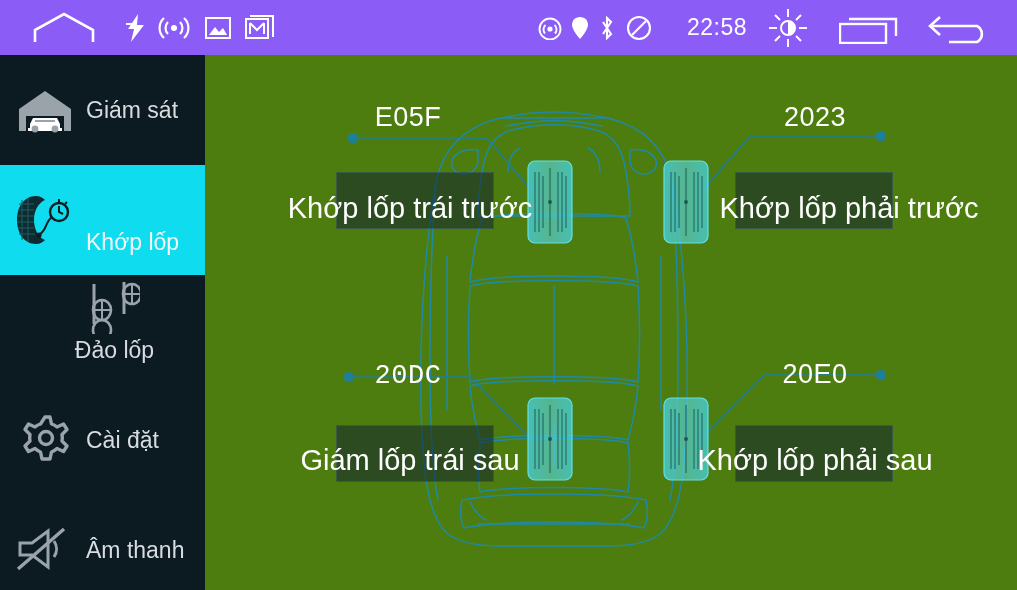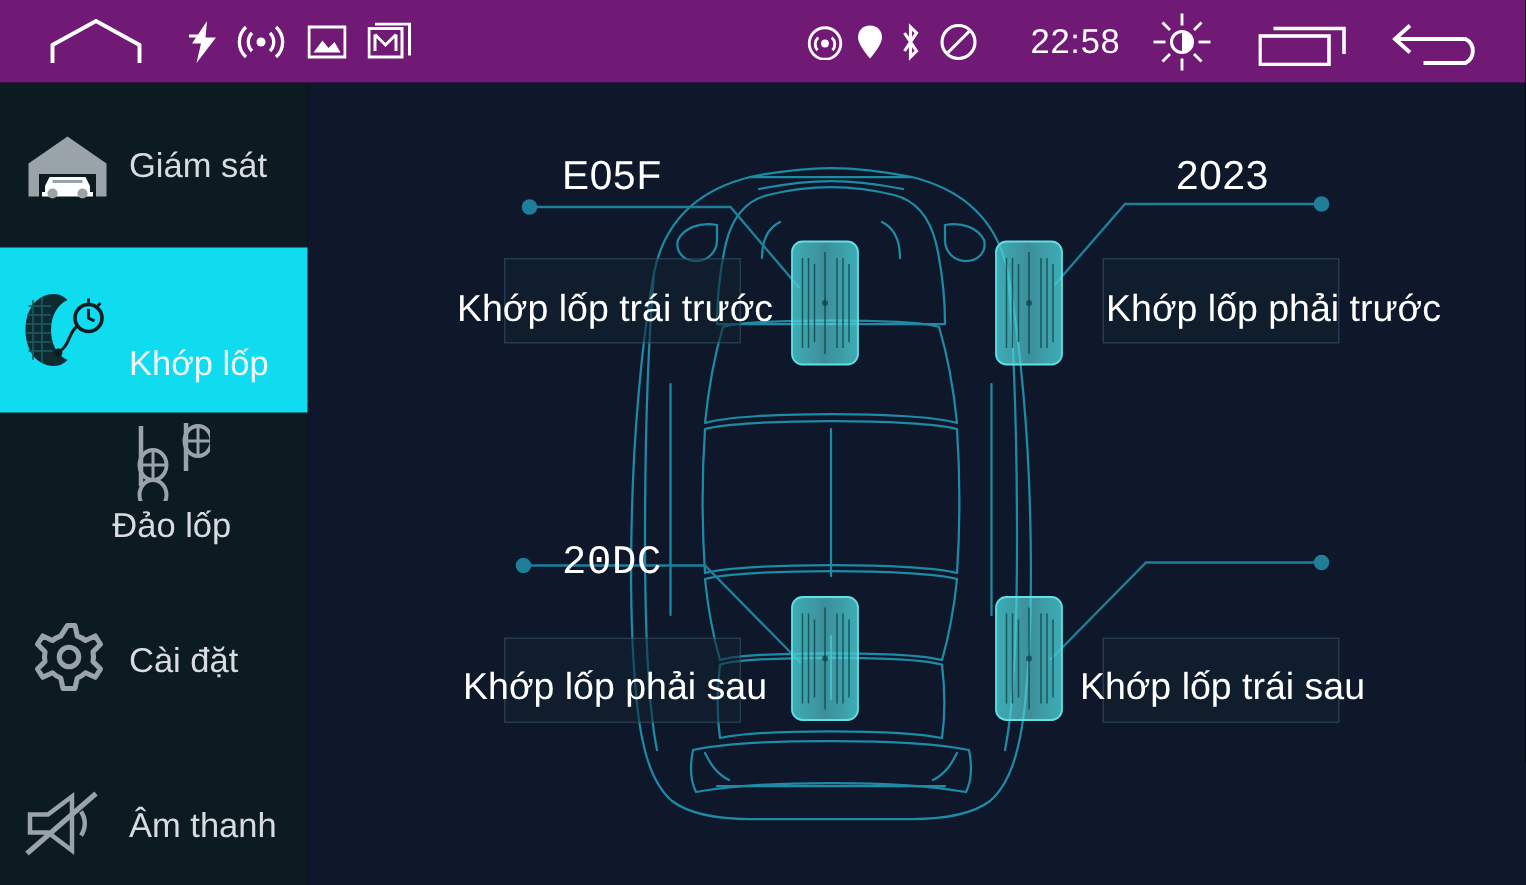--- a/index.html
+++ b/index.html
@@ -5,21 +5,21 @@
   html,body{margin:0;padding:0;background:#000;}
   body{
     width:1017px;height:590px;overflow:hidden;position:relative;
     font-family:"Liberation Sans","DejaVu Sans",sans-serif;
     background:#000;color:#fff;
   }
 
   
   #statusbar{
     position:absolute;left:0;top:0;width:1017px;height:55px;
-    background:#701a75;z-index:40;
+    background:#8b5cf6;z-index:40;
   }
   .sb-icon{position:absolute;top:0;height:55px;display:flex;align-items:center;justify-content:center;}
   .sb-icon svg{display:block;}
   #clock{
     position:absolute;top:0;left:672px;height:55px;width:90px;
     display:flex;align-items:center;justify-content:center;
     font-size:23px;color:#fff;letter-spacing:.5px;
   }
 
   
@@ -38,33 +38,33 @@
   }
   .side-item .lbl{
     margin-left:10px;font-size:23px;color:#d8dce0;white-space:nowrap;
   }
   .side-item.active{background:#0fdcee;}
   .side-item.active .lbl{color:#f2f6f8;margin-top:44px;}
 
   
   #main{
     position:absolute;left:205px;top:55px;width:812px;height:535px;
-    background:#0f172a;overflow:hidden;z-index:10;
+    background:#4d7c0f;overflow:hidden;z-index:10;
   }
   #carwrap{position:absolute;left:0;top:0;width:1017px;height:590px;}
   #carsvg{position:absolute;left:0;top:0;}
 
   .panel-box{
     position:absolute;
     background:rgba(18,34,48,.55);
     border:1px solid rgba(90,130,155,.30);
     box-sizing:border-box;
   }
   .tire-name{
-    position:absolute;font-size:25px;color:#fff;white-space:nowrap;
+    position:absolute;font-size:29px;color:#fff;white-space:nowrap;
     text-align:center;z-index:20;
   }
   .tire-id{
     position:absolute;font-size:27px;color:#fff;white-space:nowrap;
     text-align:center;z-index:20;letter-spacing:.5px;
   }
 </style>
 </head>
 <body>
 
@@ -392,20 +392,21 @@
     </svg>
 
     <div class="panel-box" style="left:336px;top:172px;width:158px;height:57px;"></div>
     <div class="panel-box" style="left:735px;top:172px;width:158px;height:57px;"></div>
     <div class="panel-box" style="left:336px;top:425px;width:158px;height:57px;"></div>
     <div class="panel-box" style="left:735px;top:425px;width:158px;height:57px;"></div>
 
     <div class="tire-id" style="left:308px;top:102px;width:200px;">E05F</div>
     <div class="tire-id" style="left:715px;top:102px;width:200px;">2023</div>
     <div class="tire-id" style="left:308px;top:361px;width:200px;font-family:Liberation Mono, monospace;">20DC</div>
+    <div class="tire-id" style="left:715px;top:359px;width:200px;">20E0</div>
 
     <div class="tire-name" style="left:265px;top:192px;width:290px;">Khớp lốp trái trước</div>
     <div class="tire-name" style="left:704px;top:192px;width:290px;">Khớp lốp phải trước</div>
-    <div class="tire-name" style="left:265px;top:444px;width:290px;">Khớp lốp phải sau</div>
-    <div class="tire-name" style="left:670px;top:444px;width:290px;">Khớp lốp trái sau</div>
+    <div class="tire-name" style="left:265px;top:444px;width:290px;">Giám lốp trái sau</div>
+    <div class="tire-name" style="left:670px;top:444px;width:290px;">Khớp lốp phải sau</div>
 
   </div>
 </div>
 
 </body></html>

